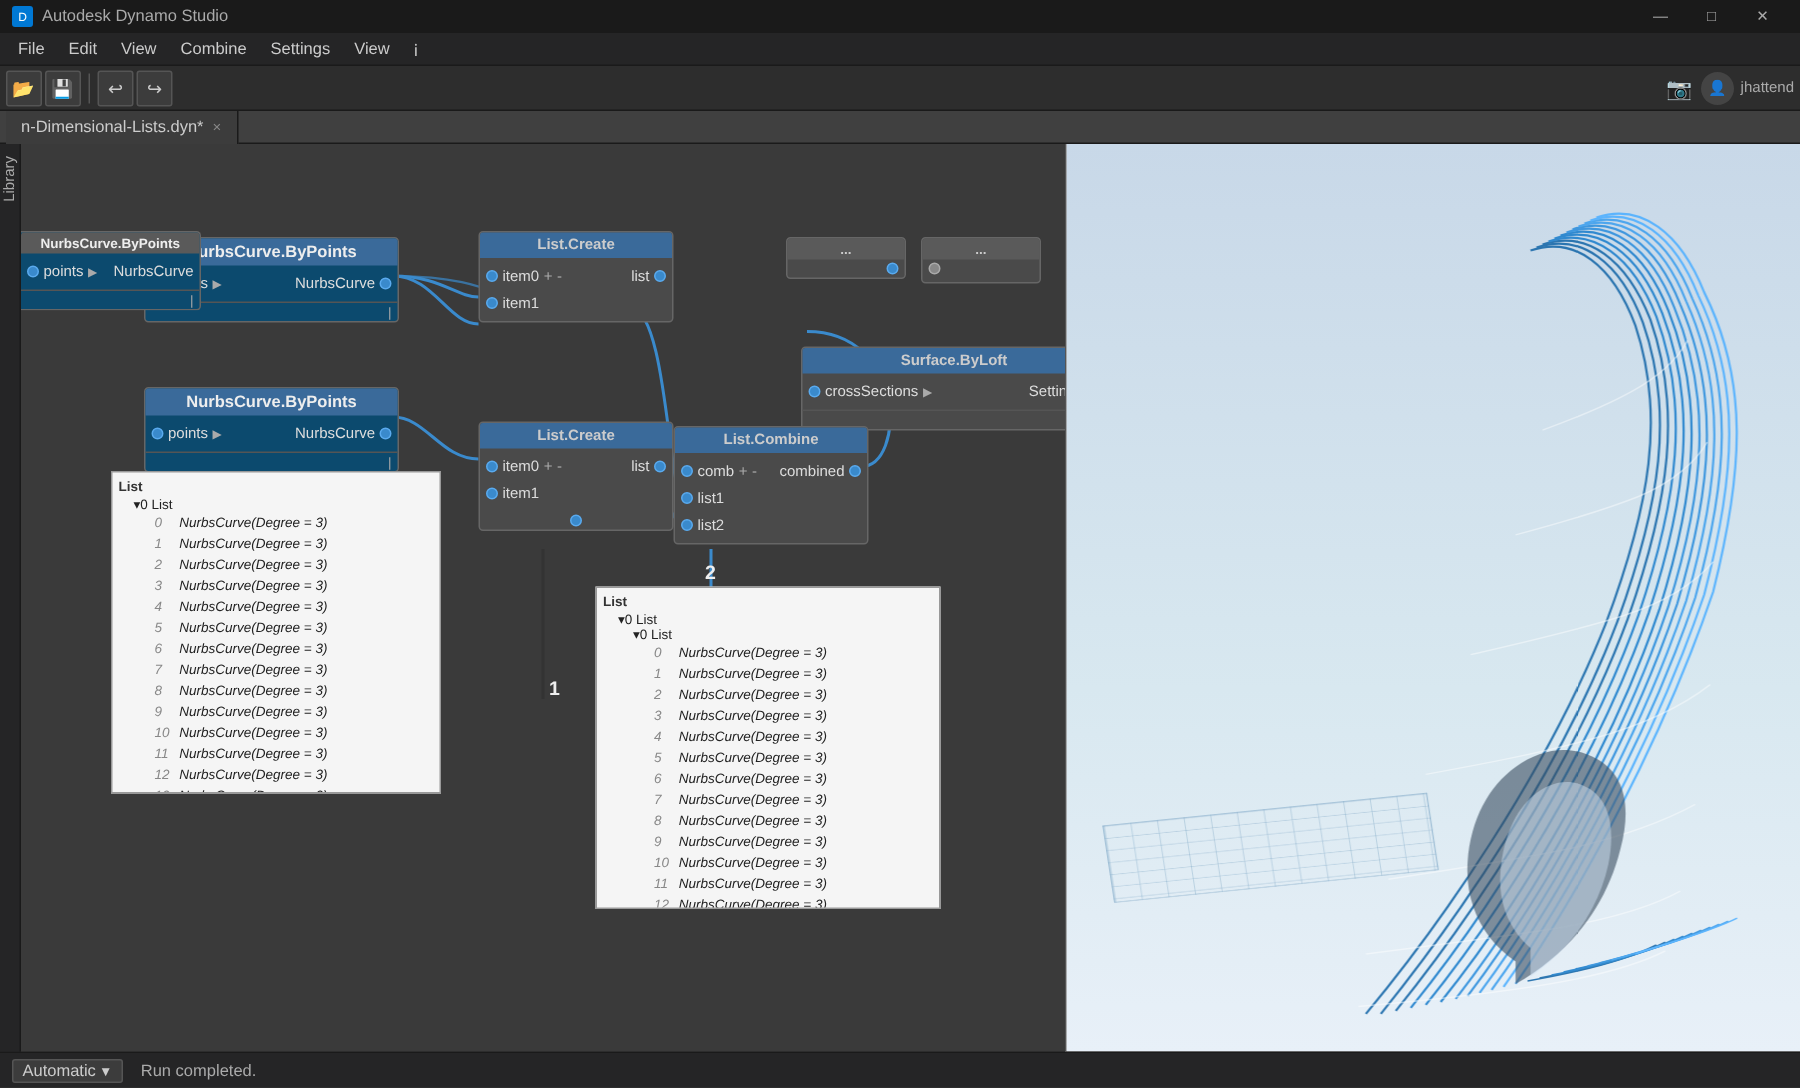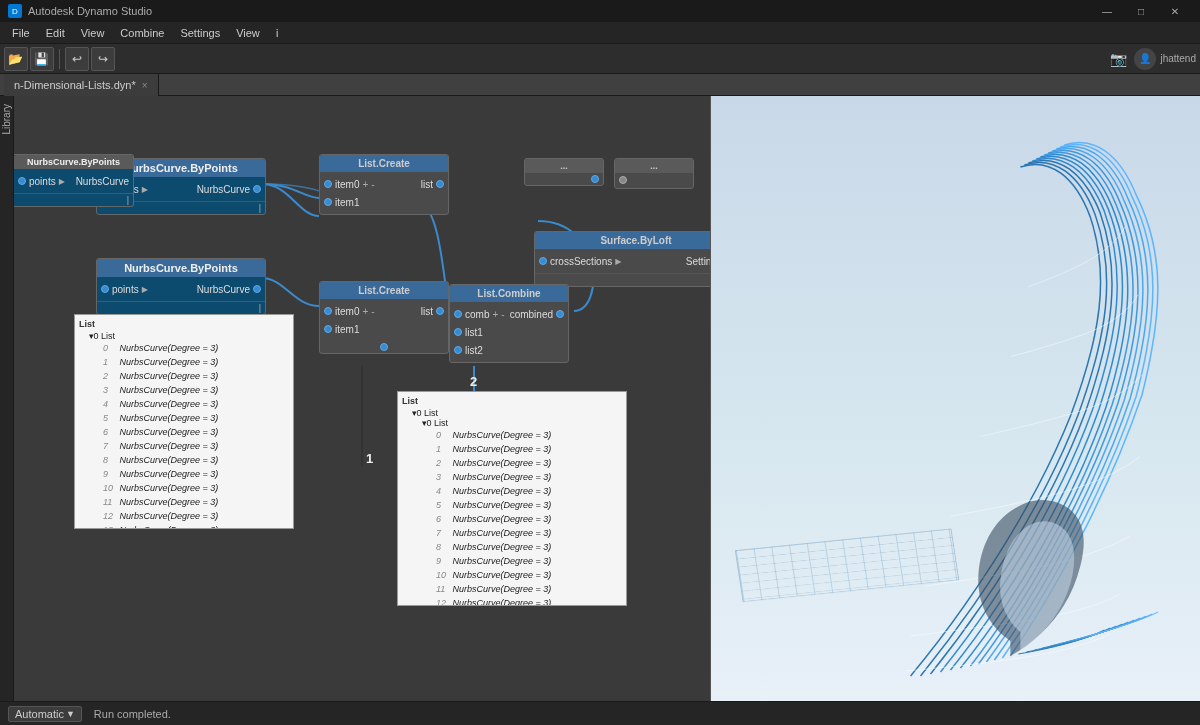--- a/index.html
+++ b/index.html
@@ -371,21 +371,21 @@
             <span class="port-dot blue"></span>
             <span class="port-label">item1</span>
           </div>
         </div>
       </div>
       <div style="text-align:center; padding:2px;">
         <span class="port-dot blue" style="margin:0 auto;display:block;width:8px;"></span>
       </div>
     </div>
 
-    <div style="position:absolute; left:435px; top:188px; width:120px; background:#4a4a4a; border:1px solid #666; border-radius:3px; font-size:10px;">
+    <div style="position:absolute; left:435px; top:188px; width:130px; background:#4a4a4a; border:1px solid #666; border-radius:3px; font-size:10px;">
       <div class="node-header blue" style="font-size:10px;">List.Combine</div>
       <div class="node-body">
         <div class="node-port-row">
           <div class="port-left">
             <span class="port-dot blue"></span>
             <span class="port-label">comb</span>
             <span class="port-plus">+</span>
             <span class="port-plus">-</span>
           </div>
           <div class="port-right">

